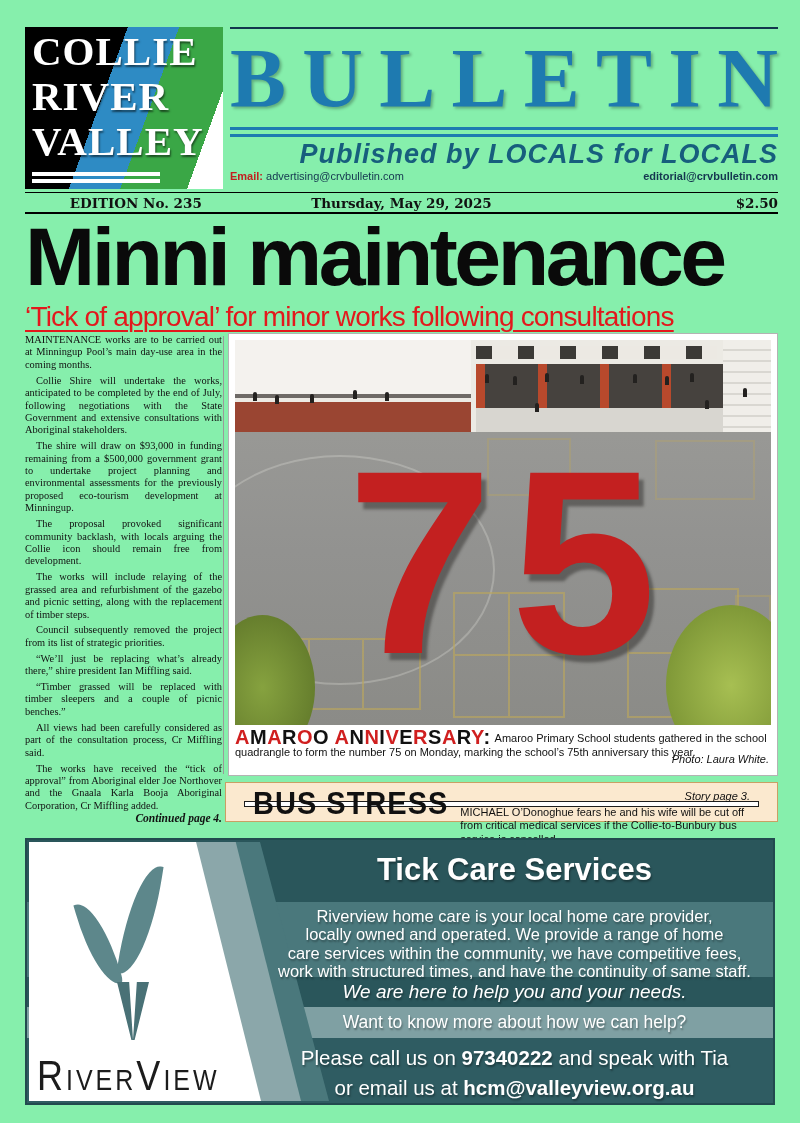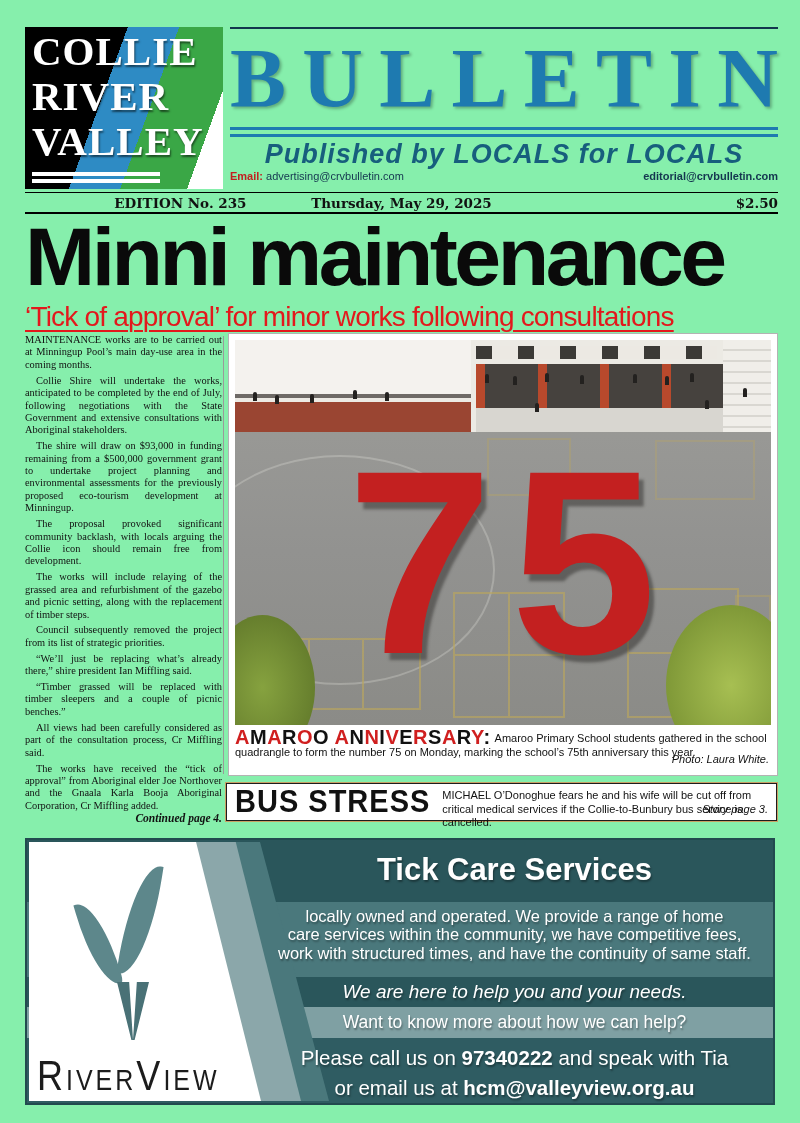--- a/index.html
+++ b/index.html
@@ -20,33 +20,33 @@
         color:#fff;letter-spacing:1px;text-shadow:1px 2px 2px rgba(0,0,0,.55)}
   .logo-rules{position:absolute;left:7px;bottom:6px;width:128px;height:11px;
         border-top:4px solid #fff;border-bottom:4px solid #fff}
   .mast-right{position:absolute;left:230px;top:27px;width:548px;height:163px}
   .mast-topline{position:absolute;left:0;top:0;width:100%;height:2px;background:#12364d}
   .bulletin{position:absolute;left:0;top:4px;width:100%;height:92px;display:flex;justify-content:space-between;
         align-items:flex-end;font-family:"Liberation Serif",serif;font-weight:bold;font-size:84px;line-height:88px;
         color:var(--masthead-blue);text-shadow:2px 2px 3px rgba(0,0,0,.28)}
   .blue-rules{position:absolute;left:0;top:100px;width:100%;height:10px;
         border-top:3px solid var(--masthead-blue);border-bottom:3px solid var(--masthead-blue)}
-  .tagline{position:absolute;left:0;top:112px;width:100%;text-align:center;font-family:"Liberation Sans",sans-serif;
+  .tagline{position:absolute;left:0;top:112px;width:100%;text-align:right;font-family:"Liberation Sans",sans-serif;
         font-style:italic;font-weight:bold;font-size:27px;color:#175e7d;letter-spacing:1px}
   .email-row{position:absolute;left:0;top:143px;width:100%;display:flex;justify-content:space-between;
         font-family:"Liberation Sans",sans-serif;font-size:11px;color:var(--navy)}
   .email-label{color:#c22020;font-weight:bold}
   .email-addr{color:var(--navy)}
   .email-editorial{font-weight:bold;color:var(--navy)}
 
   
   .edition-bar{position:absolute;left:25px;top:192px;width:753px;height:22px;display:flex;align-items:center;
         border-top:1px solid #000;border-bottom:2px solid #000;font-family:"DejaVu Serif",serif;
         font-weight:bold;font-size:13.5px}
-  .edition-bar .left{flex:1;text-align:right}
+  .edition-bar .left{flex:1;text-align:center}
   .edition-bar .center{flex:1.4;text-align:center}
   .edition-bar .right{flex:1;text-align:right}
 
   
   .headline{position:absolute;left:25px;top:213px;width:753px;height:84px;overflow:visible;white-space:nowrap}
   .headline span{display:inline-block;font-family:"Liberation Sans",sans-serif;font-weight:bold;font-size:72px;
         letter-spacing:-3px;color:#0a0a0a;transform:scaleX(1.17) scaleY(1.12);transform-origin:left top;line-height:78px}
   .subheadline{position:absolute;left:25px;top:301px;width:753px;white-space:nowrap;overflow:hidden;
         font-family:"Liberation Sans",sans-serif;font-size:28px;letter-spacing:-.8px;color:var(--accent-red);
         text-decoration:underline;text-underline-offset:4px;text-decoration-thickness:2px}
@@ -87,21 +87,21 @@
   .tree{position:absolute;border-radius:50%}
   .tree.l{left:-25px;bottom:-35px;width:105px;height:145px;background:radial-gradient(#86a23f,#647c2c 75%)}
   .tree.r{right:-25px;bottom:-40px;width:130px;height:160px;background:radial-gradient(#a7bf52,#7d9636 75%)}
   .caption{position:relative;width:536px;height:42px;padding-top:5px;font-family:"Liberation Sans",sans-serif;
         font-size:11px;line-height:14px;color:#111}
   .cap-head{font-weight:bold;font-size:20px;letter-spacing:.5px;vertical-align:-2px;margin-right:4px}
   .credit{position:absolute;right:2px;bottom:1px;font-style:italic}
 
   
   .bus{position:absolute;left:225px;top:782px;width:553px;height:40px;background:var(--cream);
-        border:1px solid #c9a064;padding:0}
+        border:1px solid #c9a064;padding:18px}
   .bus-inner{position:relative;width:100%;height:100%;background:#fff;border:1.5px solid #1d1d1d;
         display:flex;align-items:center;padding:2px 8px;font-family:"Liberation Sans",sans-serif}
   .bus-head{font-weight:bold;font-size:29px;letter-spacing:1px;white-space:nowrap;margin-right:12px;
         transform:scaleY(1.05)}
   .bus-text{position:relative;flex:1;font-size:11px;line-height:13.5px;height:100%;padding-top:3px}
   .story-ref{position:absolute;right:0;bottom:2px;font-style:italic}
 
   
   .ad{position:absolute;left:25px;top:838px;width:750px;height:267px;background:var(--teal-dark);
       border:2px solid #224a4f;overflow:hidden;font-family:"Liberation Sans",sans-serif;color:#fff}
@@ -265,20 +265,21 @@
     <div class="stripe mid"></div>
     <div class="stripe pale"></div>
     <div class="white-panel">
       <div class="leaf one"></div>
       <div class="leaf two"></div>
       <div class="leaf vee"></div>
       <div class="rv-text"><span class="rv-big">R</span><span class="rv-small">IVER</span><span class="rv-big">V</span><span class="rv-small">IEW</span></div>
     </div>
     <div class="ad-text ad-title">Tick Care Services</div>
     <div class="ad-text ad-body" id="ad-body">
+        <div>Riverview home care is your local home care provider,</div>
         <div>locally owned and operated. We provide a range of home</div>
         <div>care services within the community, we have competitive fees,</div>
         <div>work with structured times, and have the continuity of same staff.</div>
       </div>
     <div class="ad-text ad-ital">We are here to help you and your needs.</div>
     <div class="ad-text ad-quest">Want to know more about how we can help?</div>
     <div class="ad-text ad-call">
       <div><span>Please call us on </span><span class="bold">97340222</span><span> and speak with Tia</span></div>
       <div><span>or email us at </span><span class="bold">hcm@valleyview.org.au</span></div>
     </div>

